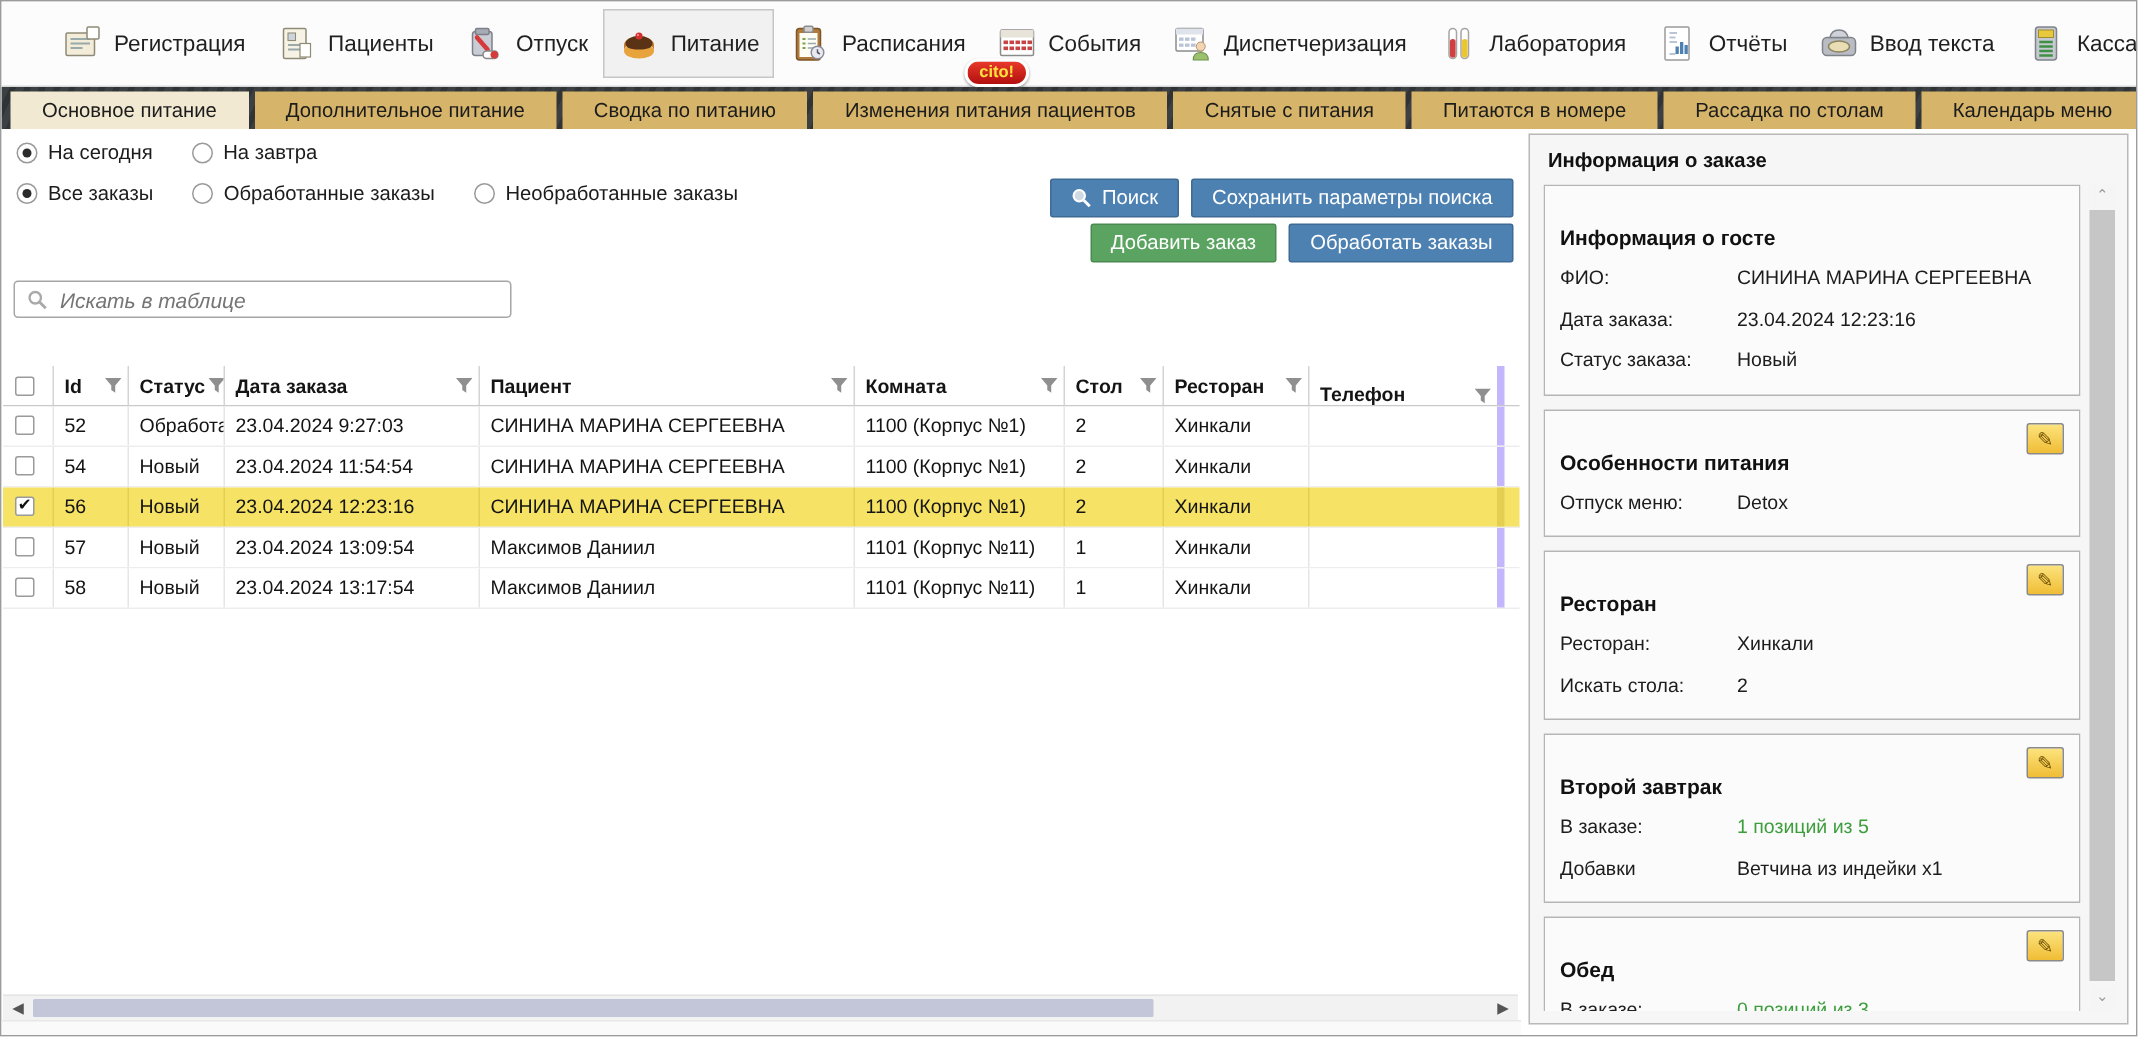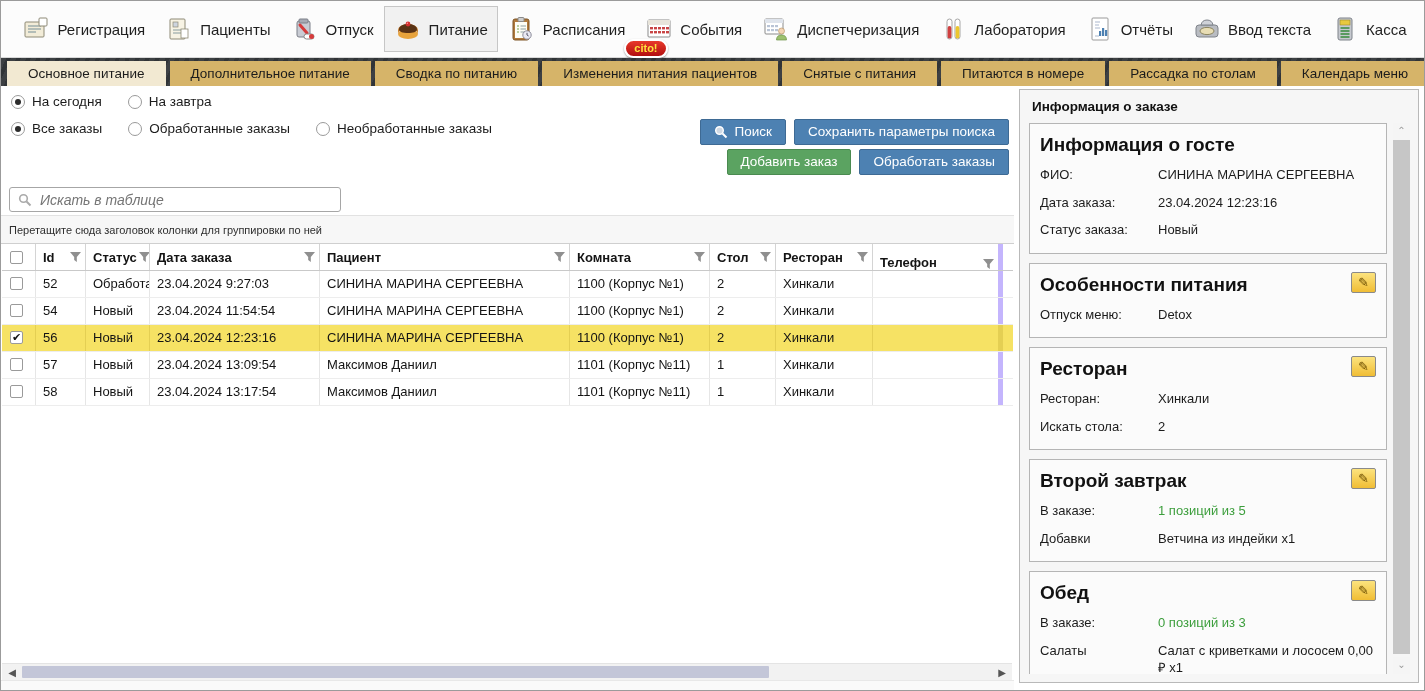--- a/index.html
+++ b/index.html
@@ -6,21 +6,21 @@
   html,body { background:#e8e8e8; }
   .window {
     position:relative; width:1425px; height:691px; background:#fff;
     font-family:"Liberation Sans", sans-serif; overflow:hidden;
     border:1px solid #9b9b9b; margin:0 auto;
   }
   
   .toolbar {
     position:absolute; top:0; left:0; right:0; height:57px;
     background:#fcfcfc; border-bottom:1px solid #d8d8d8;
-    display:flex; align-items:center; justify-content:center;
+    display:flex; align-items:center; justify-content:flex-start;
     padding:0 26px 0 30px;
   }
   .tb-item {
     position:relative; display:flex; align-items:center; gap:7px;
     font-size:15px; color:#1f1f1f; padding:8px 9px; white-space:nowrap; cursor:default;
     border:1px solid transparent;
   }
   .tb-item.active { background:#f1f1f1; border:1px solid #c6c6c6; }
   .tb-ic { width:28px; height:28px; display:inline-flex; align-items:center; justify-content:center; }
   .tb-ic svg { width:28px; height:28px; }
@@ -121,21 +121,21 @@
   .bottom-strip { position:absolute; left:0; right:0; bottom:0; height:10px; background:#fafafa; border-top:1px solid #e8e8e8; }
   
   .order-panel {
     position:absolute; top:88px; left:1018px; width:400px; height:594px;
     background:#f6f6f6; border:1px solid #b9b9b9;
   }
   .op-title { font-weight:bold; font-size:13.5px; color:#111; padding:9px 12px 5px; }
   .op-scroll { position:absolute; top:33px; left:9px; right:31px; bottom:8px; overflow:hidden; }
   .card { background:#fbfbfb; border:1px solid #b5b5b5; margin-bottom:9px; padding:8px 10px 4px; }
   .card-head { display:flex; align-items:flex-start; justify-content:space-between; margin-bottom:2px; }
-  .card-title { font-weight:bold; font-size:19px; color:#111; padding-top:2px; }
+  .card-title { font-weight:bold; font-size:14px; color:#111; padding-top:2px;margin-top:16px; }
   .edit-btn {
     width:25px; height:21px; border:1px solid #8a8a8a; border-radius:2px;
     background:linear-gradient(#fce37e,#f0bd35); cursor:pointer;
     display:flex; align-items:center; justify-content:center; font-size:13px; color:#6b4d00;
     flex:0 0 auto;
   }
   .kv { display:flex; font-size:13px; color:#1c1c1c; margin:10px 0; line-height:1.35; }
   .kv .lbl { width:118px; flex:0 0 auto; }
   .kv .val { flex:1; }
   .kv .val.green { color:#3c9e3c; }
@@ -389,21 +389,20 @@
     </div>
 
     <div class="search-box">
       <svg viewBox="0 0 14 14">
           <circle cx="5.5" cy="5.5" r="3.8" fill="none" stroke="#aaa" stroke-width="1.6"></circle>
           <line x1="8.5" y1="8.5" x2="12.5" y2="12.5" stroke="#aaa" stroke-width="2"></line>
         </svg>
       <input type="text" placeholder="Искать в таблице" style="">
     </div>
 
-    <div class="group-bar">Перетащите сюда заголовок колонки для группировки по ней</div>
 
     <div class="grid">
       <div class="thead">
         <div class="th c-cb">
             <span class="cb"></span>
           </div>
         <div class="th c-id">
             <span>Id</span>
             <span class="sp"></span>
             <svg class="funnel" viewBox="0 0 10 10">

